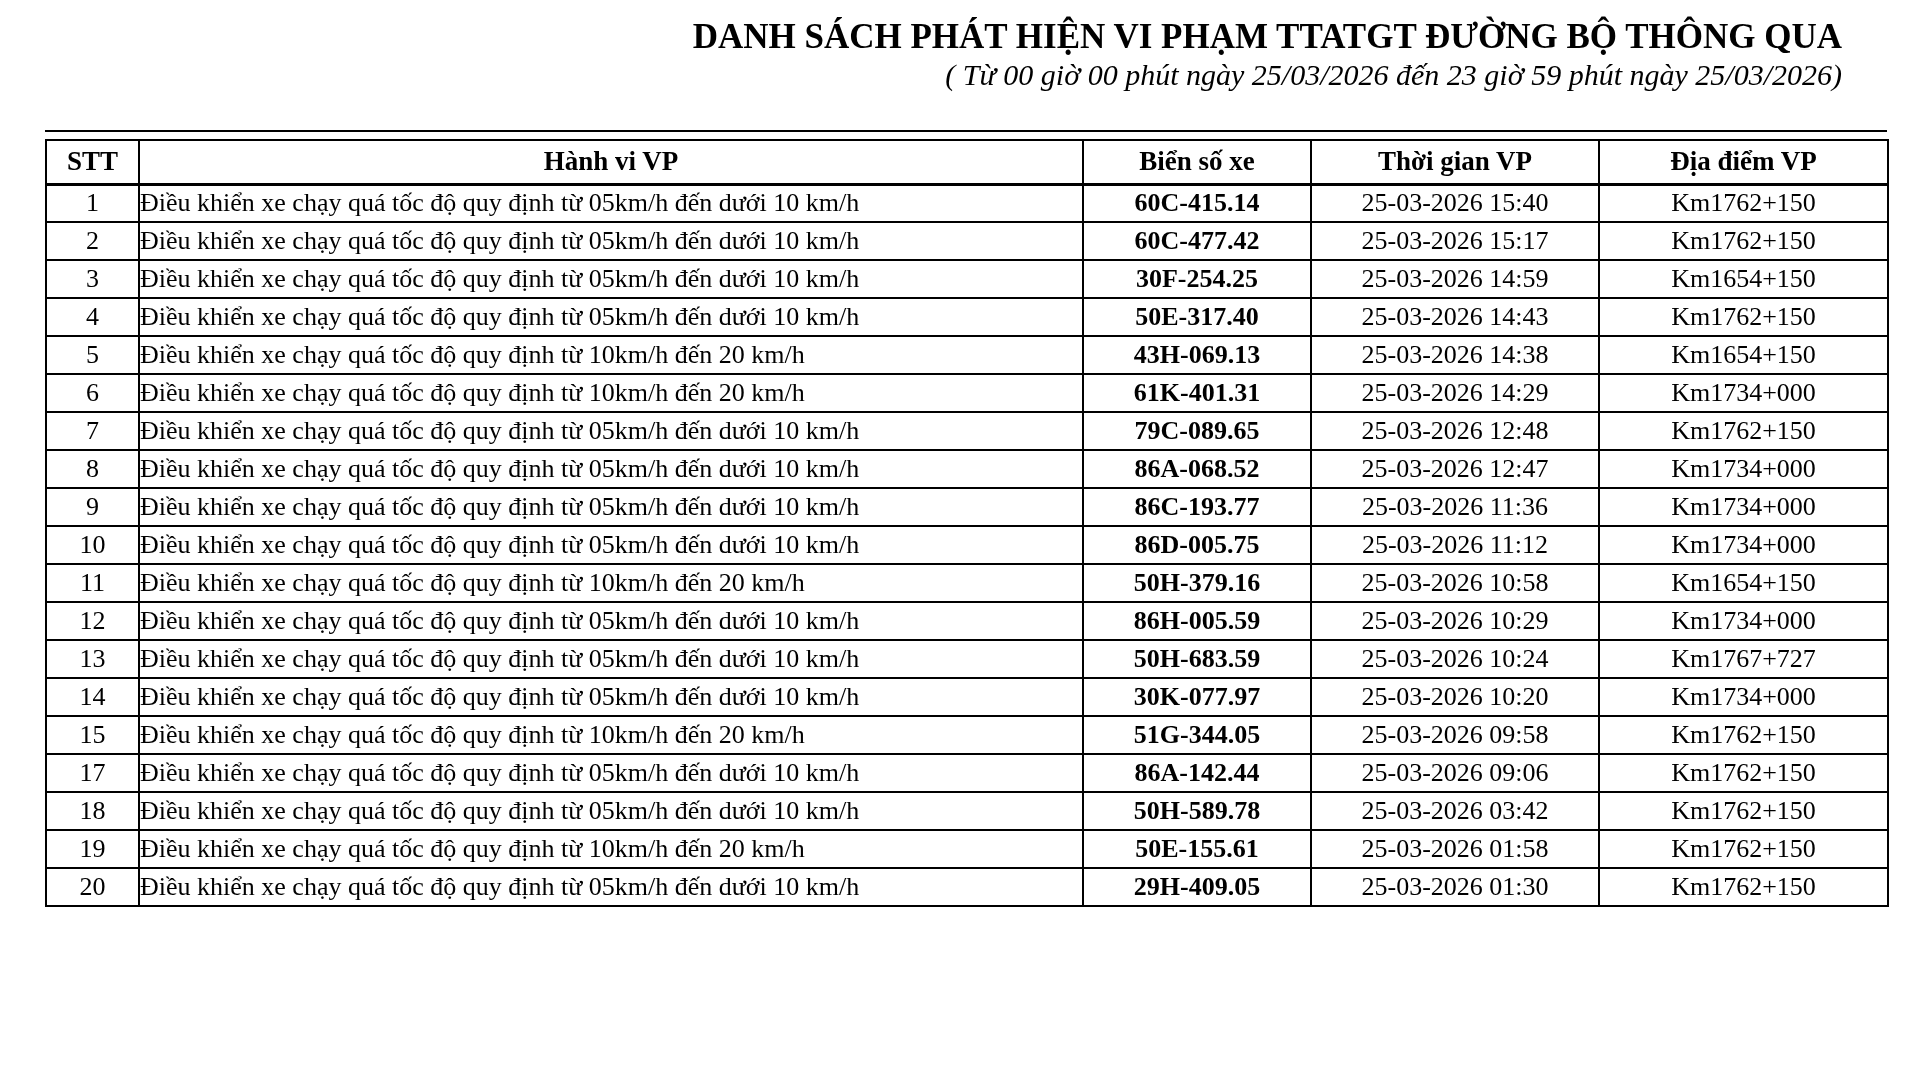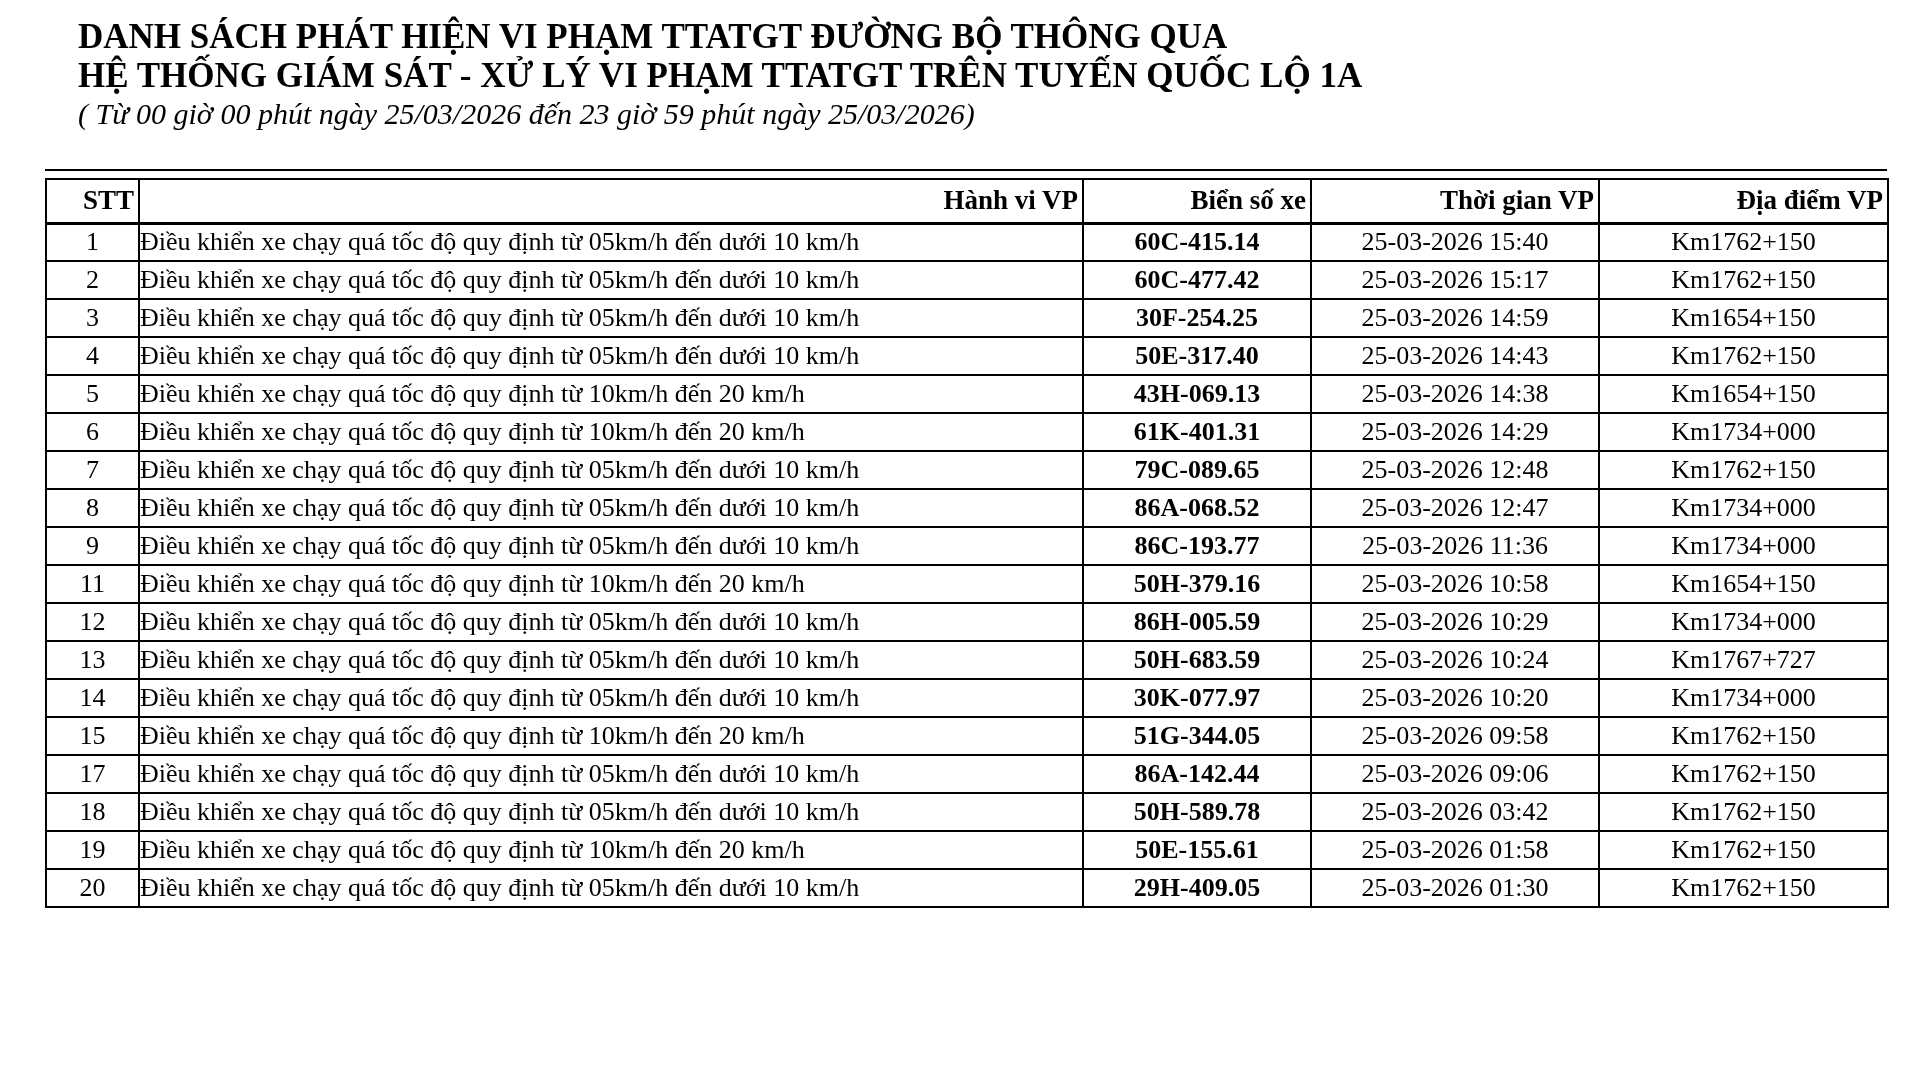--- a/index.html
+++ b/index.html
@@ -13,21 +13,21 @@
   .page {
     width: 1920px;
     height: 1075px;
     background: #ffffff;
     color: #000000;
     font-family: "Liberation Serif", "DejaVu Serif", serif;
     box-sizing: border-box;
   }
   .titles {
     padding-top: 17px;
-    text-align: left;
+    text-align: right;
     position: relative;
     left: 78px;
     width: 1764px;
   }
   .title-line {
     font-weight: bold;
     font-size: 35px;
     line-height: 39px;
     white-space: nowrap;
   }
@@ -56,42 +56,40 @@
     overflow: hidden;
     white-space: nowrap;
     padding: 0 4px;
     box-sizing: border-box;
   }
   .vtable th {
     font-size: 27px;
     font-weight: bold;
     height: 44px;
     border-bottom-width: 3px;
-    text-align: right;
   }
   .vtable td {
     font-size: 26px;
     height: 38px;
   }
   td.c-violation {
     text-align: left;
     padding-left: 0;
   }
   td.c-plate {
     font-weight: bold;
   }
 </style>
 </head>
 <body>
 
 <div class="page">
 
   <div class="titles">
     <div class="title-line">DANH SÁCH PHÁT HIỆN VI PHẠM TTATGT ĐƯỜNG BỘ THÔNG QUA</div>
-    <div class="title-line">HỆ THỐNG GIÁM SÁT - XỬ LÝ VI PHẠM TTATGT TRÊN TUYẾN QUỐC LỘ 1A</div>
     <div class="subtitle-line">( Từ 00 giờ 00 phút ngày 25/03/2026 đến 23 giờ 59 phút ngày 25/03/2026)</div>
   </div>
 
   <div class="table-outer">
     <table class="vtable">
       <colgroup>
         <col style="width:93px">
         <col style="width:944px">
         <col style="width:228px">
         <col style="width:288px">
@@ -164,20 +162,27 @@
             <td class="c-location">Km1734+000</td>
           </tr>
           <tr>
             <td class="c-stt">9</td>
             <td class="c-violation">Điều khiển xe chạy quá tốc độ quy định từ 05km/h đến dưới 10 km/h</td>
             <td class="c-plate">86C-193.77</td>
             <td class="c-time">25-03-2026 11:36</td>
             <td class="c-location">Km1734+000</td>
           </tr>
           <tr>
+            <td class="c-stt">10</td>
+            <td class="c-violation">Điều khiển xe chạy quá tốc độ quy định từ 05km/h đến dưới 10 km/h</td>
+            <td class="c-plate">86D-005.75</td>
+            <td class="c-time">25-03-2026 11:12</td>
+            <td class="c-location">Km1734+000</td>
+          </tr>
+          <tr>
             <td class="c-stt">11</td>
             <td class="c-violation">Điều khiển xe chạy quá tốc độ quy định từ 10km/h đến 20 km/h</td>
             <td class="c-plate">50H-379.16</td>
             <td class="c-time">25-03-2026 10:58</td>
             <td class="c-location">Km1654+150</td>
           </tr>
           <tr>
             <td class="c-stt">12</td>
             <td class="c-violation">Điều khiển xe chạy quá tốc độ quy định từ 05km/h đến dưới 10 km/h</td>
             <td class="c-plate">86H-005.59</td>

